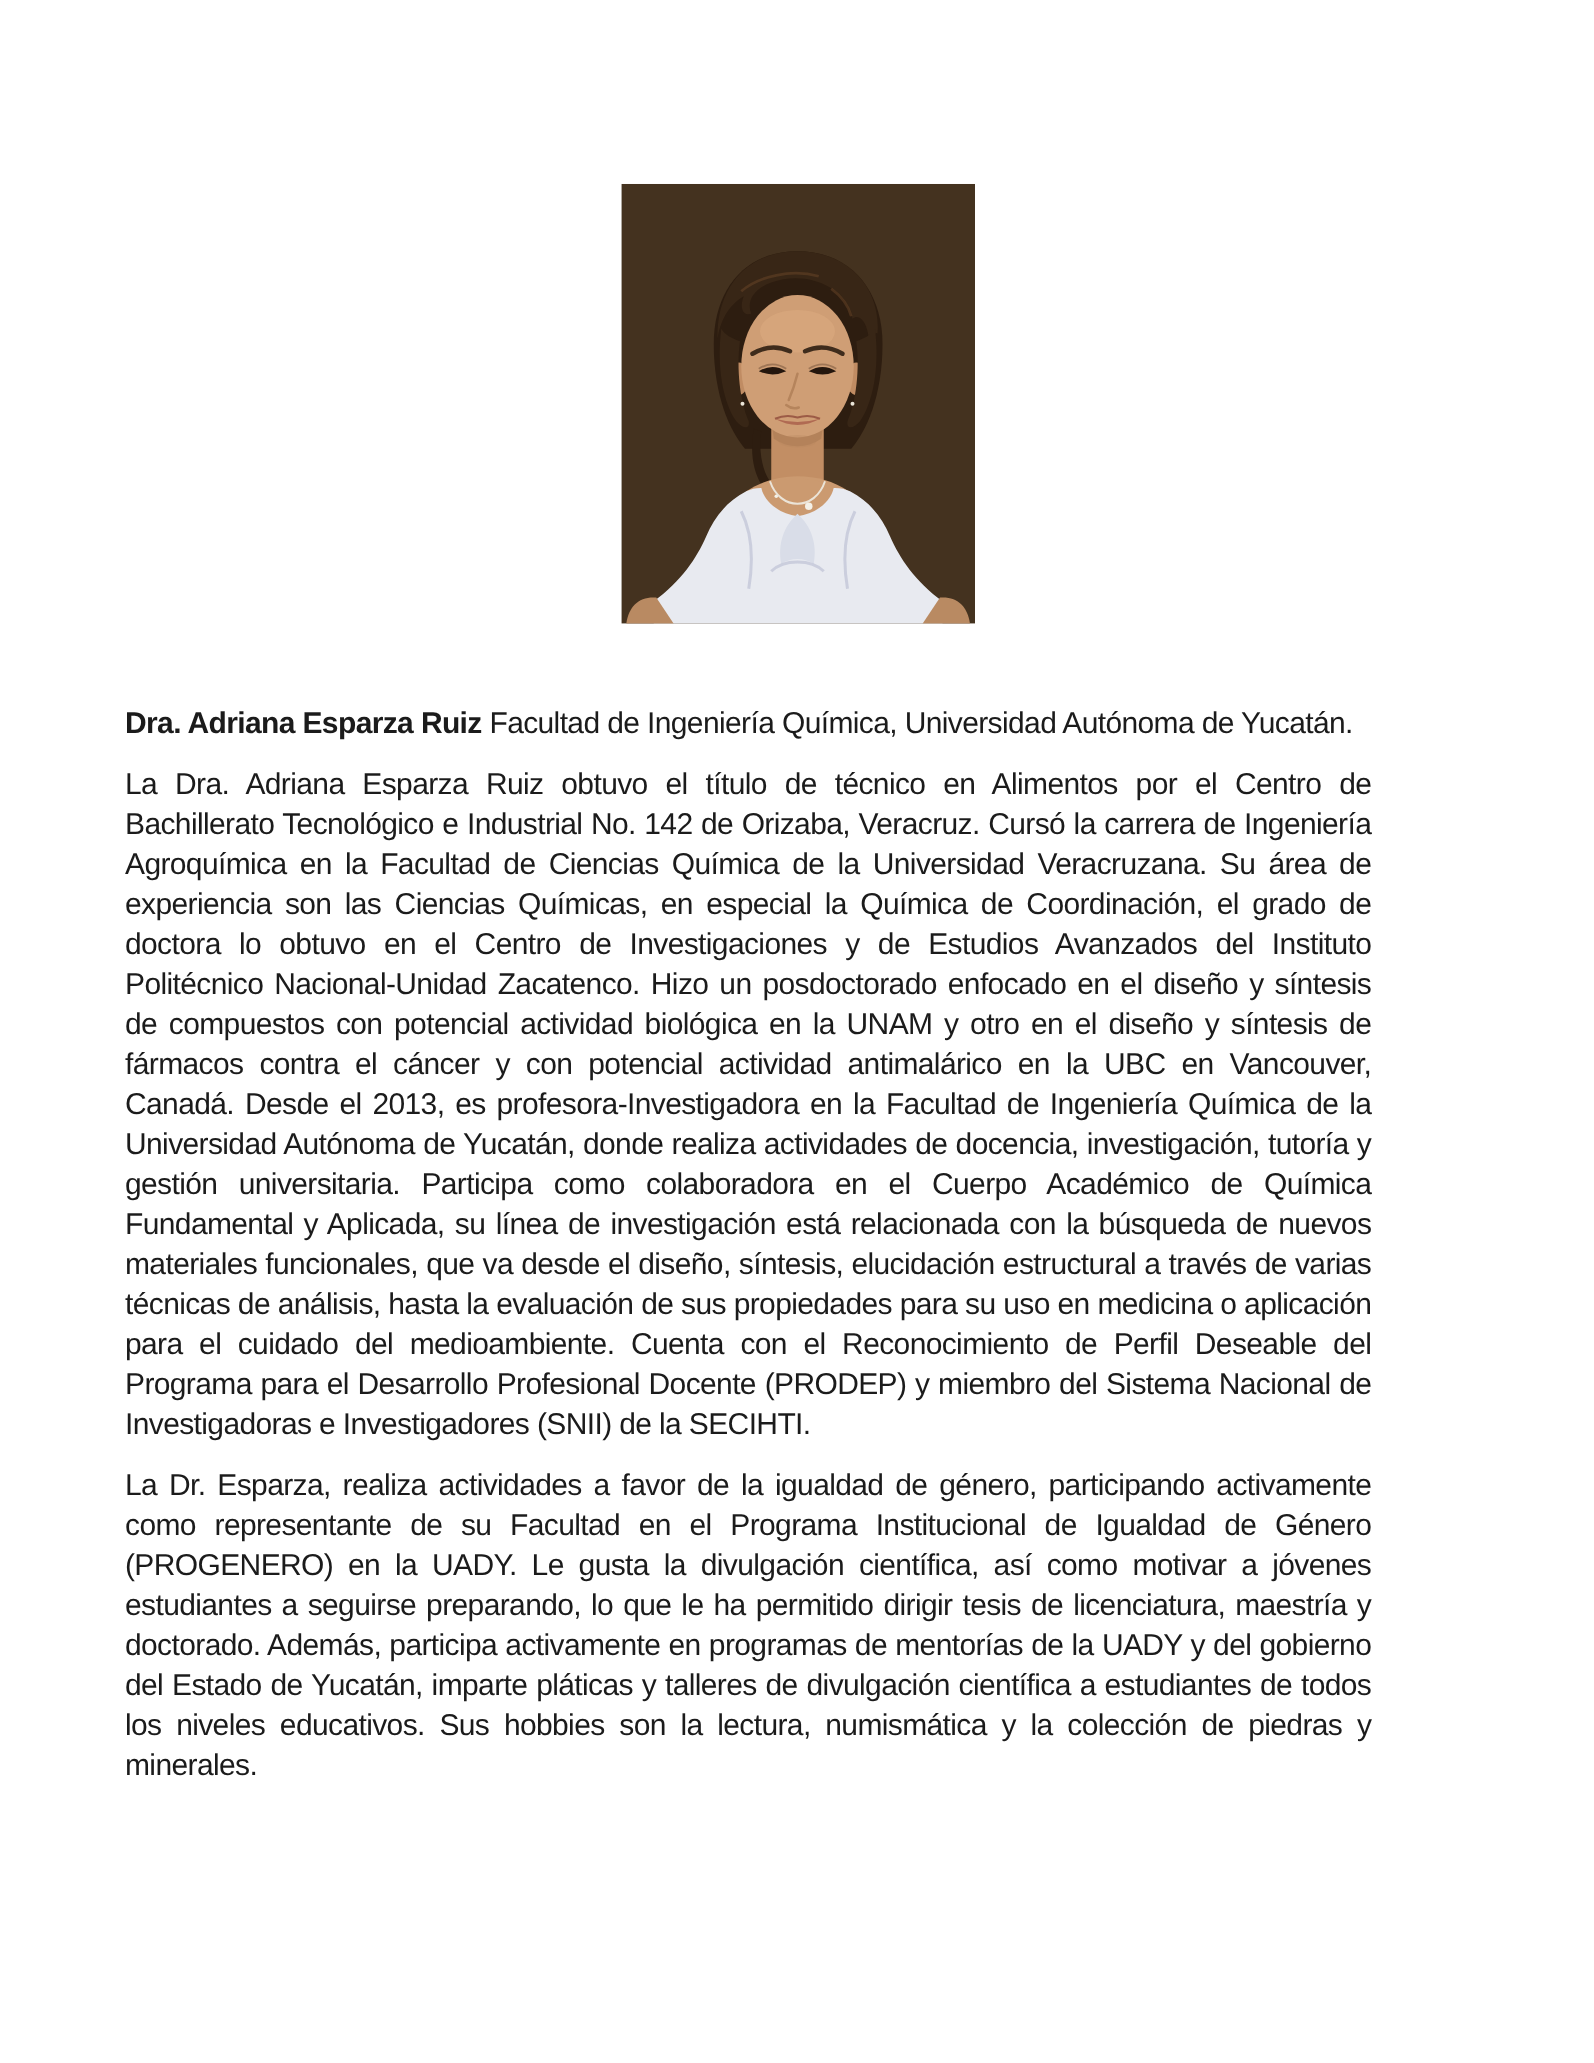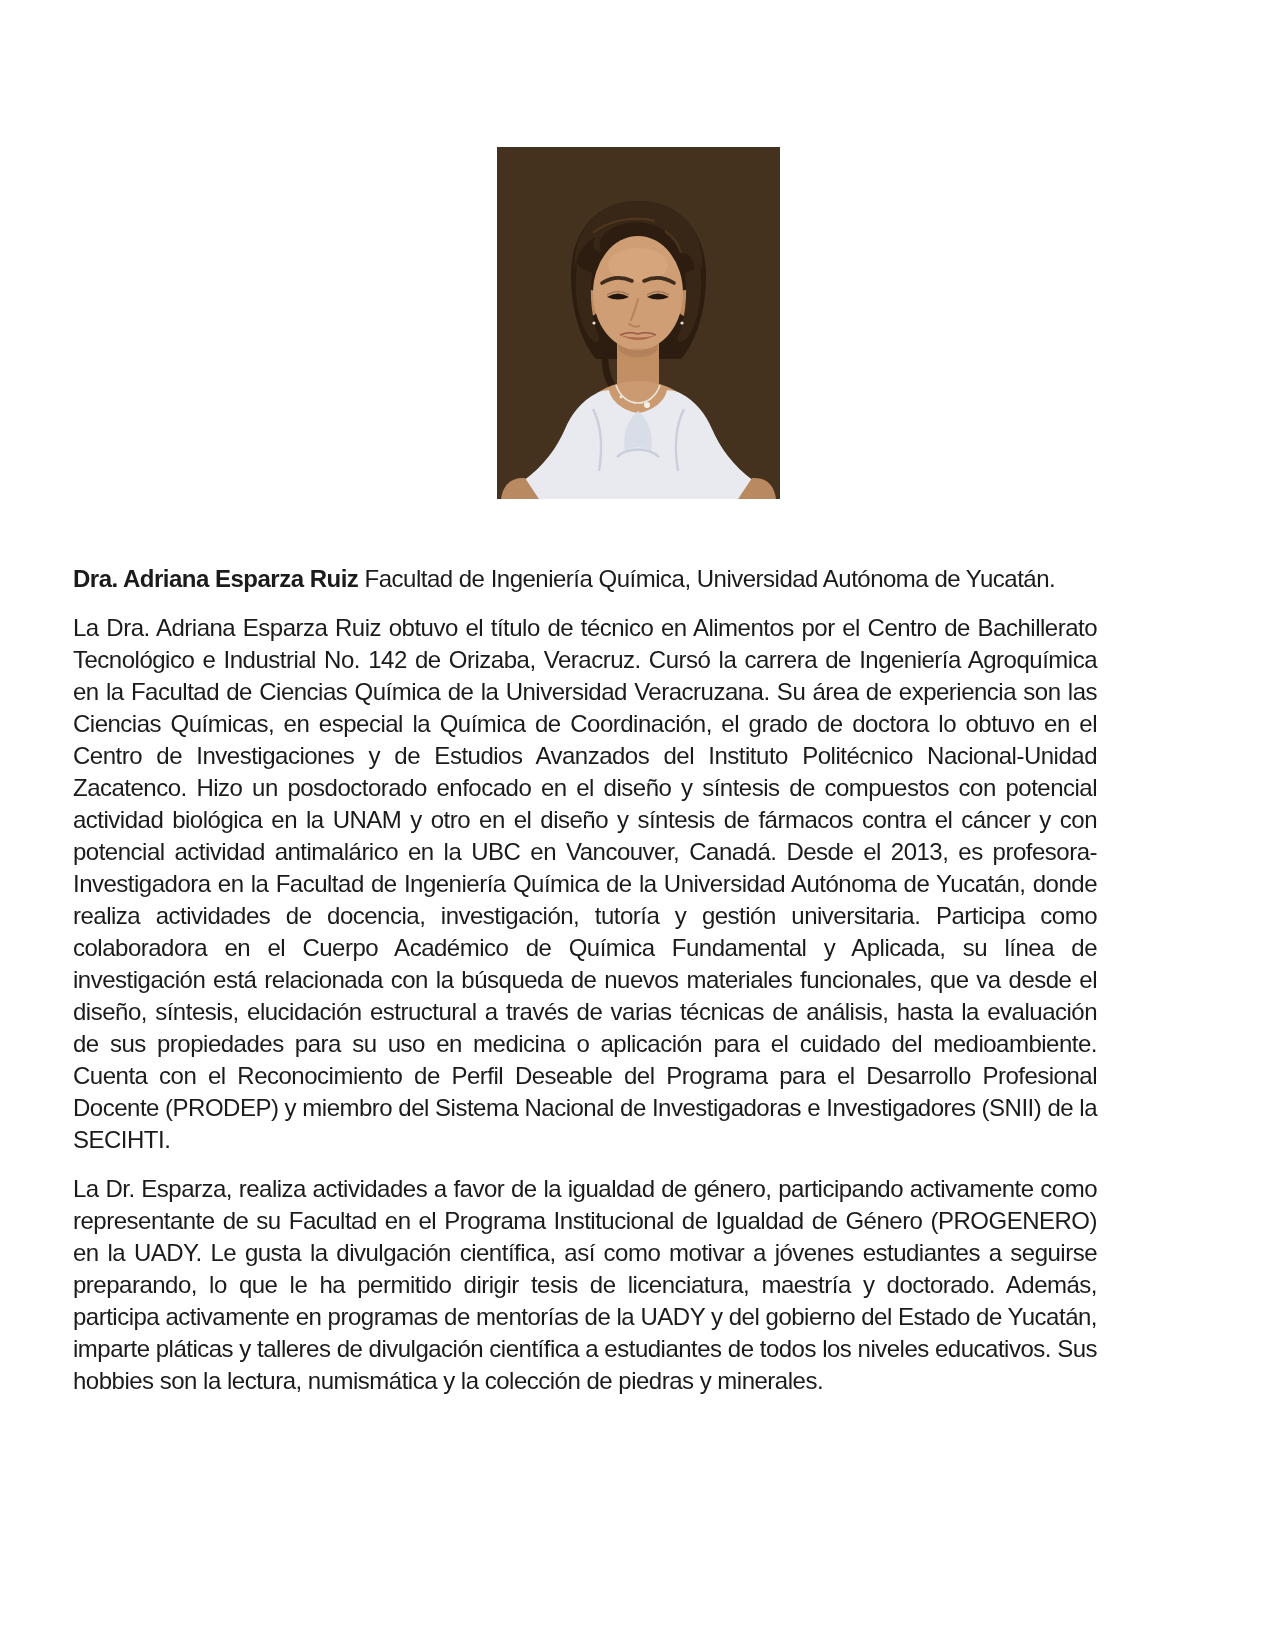--- a/index.html
+++ b/index.html
@@ -25,21 +25,21 @@
     height: 352px;
     margin: 147px 0 0 497px;
     overflow: hidden;
   }
   .photo-wrap svg {
     display: block;
     width: 283px;
     height: 352px;
   }
   .content {
-    margin: 64px 178px 0 73px; 
+    margin: 64px 178px 0 100px; 
   }
   .content p {
     margin: 0 0 17px 0;
     font-size: 24px;
     line-height: 32px;
     letter-spacing: -0.5px;
     text-align: justify;
   }
   .heading strong {
     font-weight: bold;

